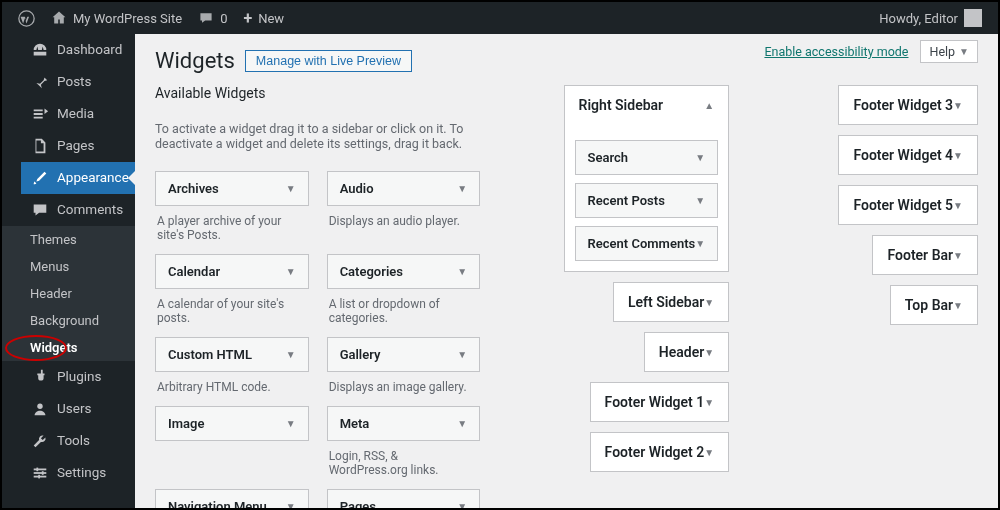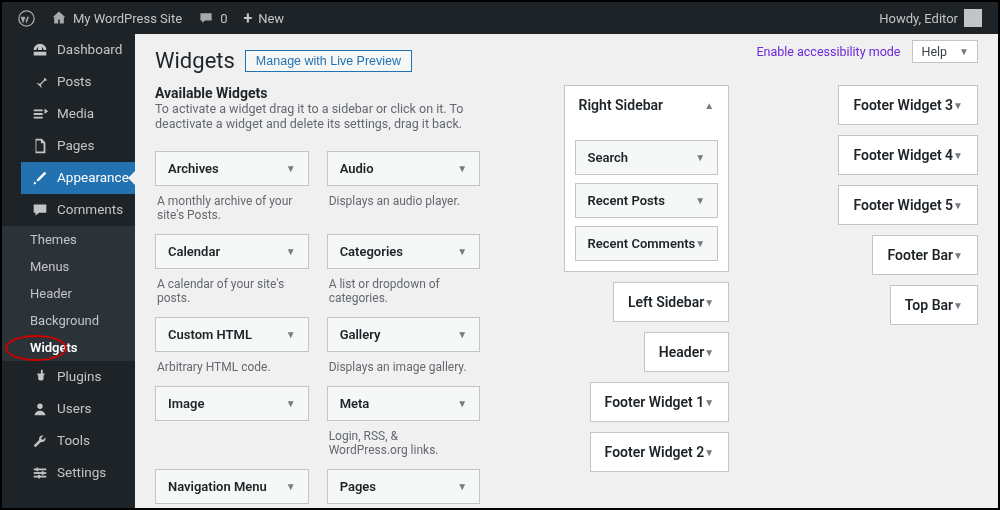--- a/index.html
+++ b/index.html
@@ -23,29 +23,29 @@
   .submenu .sub-item { padding: 6px 28px; color: #c3c4c7; cursor:pointer; position: relative; }
   .submenu .sub-item.current { color:#fff; font-weight:600; }
   .submenu .sub-item.circled::before {
     content:""; position:absolute; left:3px; top:1px; width:58px; height:22px;
     border:2px solid #cc0000; border-radius:50%; pointer-events:none;
   }
   
   
   .content { flex:1; padding: 0 20px 20px 20px; overflow:auto; position: relative; }
   .toplinks { position:absolute; top:6px; right:20px; display:flex; align-items:center; gap:12px; font-size:12.5px; }
-  .toplinks a { color:#6d28d9; cursor:pointer; }
-  .help-btn { background:#fff; border:1px solid #c3c4c7; padding:3px 8px; font-size:12.5px; cursor:pointer; display:flex; align-items:center; gap:12px; }
+  .toplinks a { color:#0f766e; text-decoration:underline; cursor:pointer; }
+  .help-btn { background:#fff; border:1px solid #c3c4c7; padding:3px 8px; font-size:12.5px; cursor:pointer; display:flex; align-items:center; gap:4px; }
   
   h1.title { font-size: 22px; font-weight: 400; color:#1d2327; padding-top: 14px; display:flex; align-items:center; gap:10px; }
   .live-preview-btn { font-size:12.5px; color:#2271b1; border:1px solid #2271b1; background:#f6f7f7; padding:3px 10px; cursor:pointer; }
   
   .columns { display:flex; gap: 20px; margin-top: 12px; }
   .col { flex:1; }
-  .col h2 { font-size:14px; font-weight:700; color:#1d2327; margin-bottom:0; }
+  .col h2 { font-size:14px; font-weight:400; color:#1d2327; margin-bottom:20px; }
   .help-text { font-size:12.5px; color:#646970; margin-bottom:20px; max-width:330px; }
   
   .widget-grid { display:grid; grid-template-columns: 1fr 1fr; gap: 0 18px; }
   .widget-cell { margin-bottom: 12px; }
   .widget-box { border:1px solid #c3c4c7; background:#f6f7f7; padding:9px 12px; display:flex; justify-content:space-between; align-items:center; cursor:pointer; font-size:13px; font-weight:600; color:#1d2327; }
   .widget-desc { font-size:12px; color:#646970; padding:8px 2px 0 2px; }
   
   .area-list { display:flex; flex-direction:column; gap:10px;align-items:flex-end; }
   .area-box { background:#fff; border:1px solid #c3c4c7; }
   .area-head { padding:11px 14px; display:flex; justify-content:space-between; align-items:center; font-size:14px; font-weight:600; color:#1d2327; cursor:pointer; }
@@ -208,21 +208,21 @@
 
       <div class="col" style="flex:1.35">
         <h2>Available Widgets</h2>
         <p class="help-text">To activate a widget drag it to a sidebar or click on it. To deactivate a widget and delete its settings, drag it back.</p>
         <div class="widget-grid" id="available-grid">
             <div class="widget-cell">
               <div class="widget-box">
                 <span>Archives</span>
                 <span class="tri">▼</span>
               </div>
-              <div class="widget-desc">A monthly archive of your site's Posts.</div>
+              <div class="widget-desc">A player archive of your site's Posts.</div>
             </div>
             <div class="widget-cell">
               <div class="widget-box">
                 <span>Audio</span>
                 <span class="tri">▼</span>
               </div>
               <div class="widget-desc">Displays an audio player.</div>
             </div>
             <div class="widget-cell">
               <div class="widget-box">

